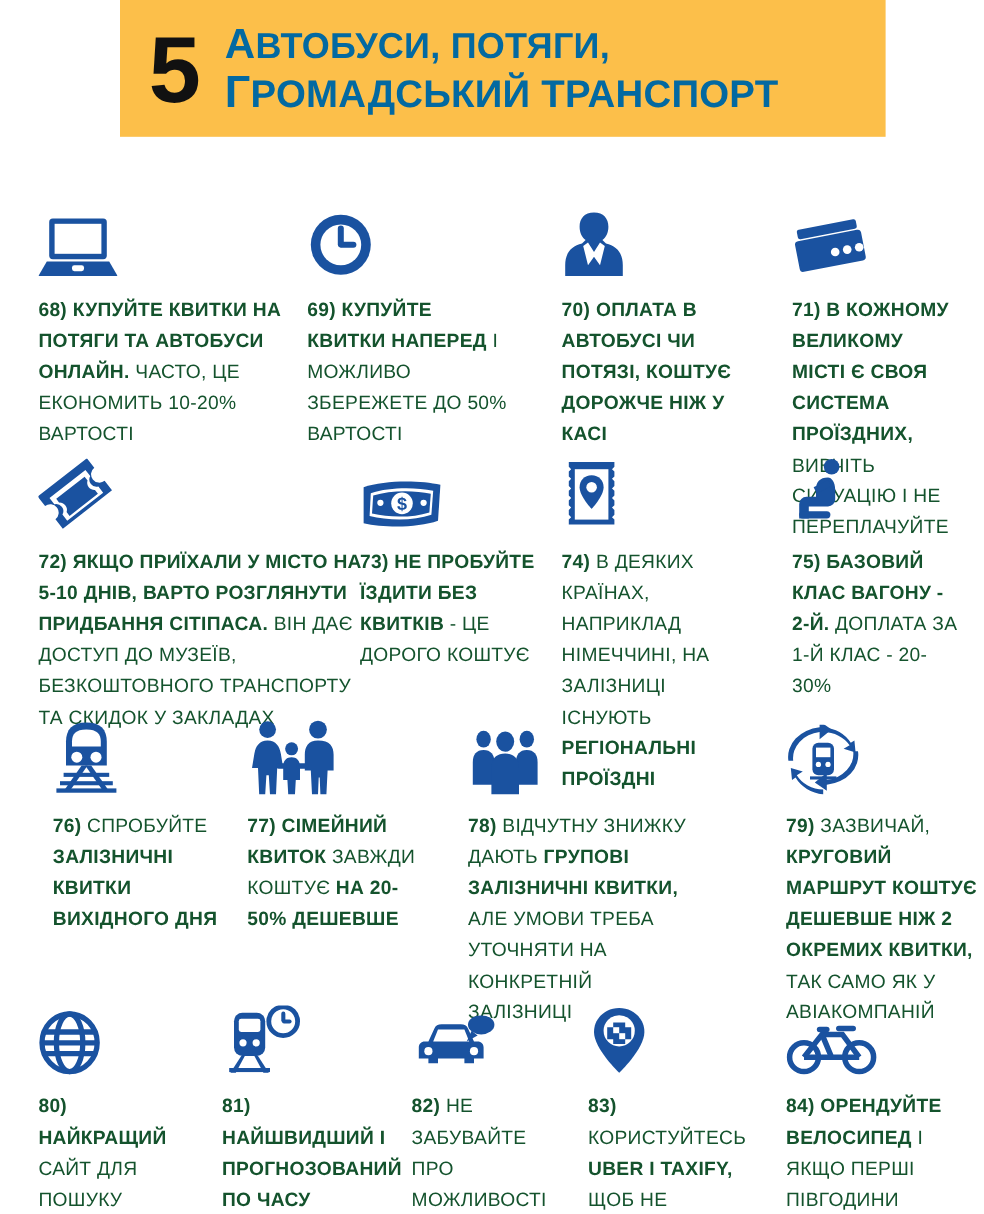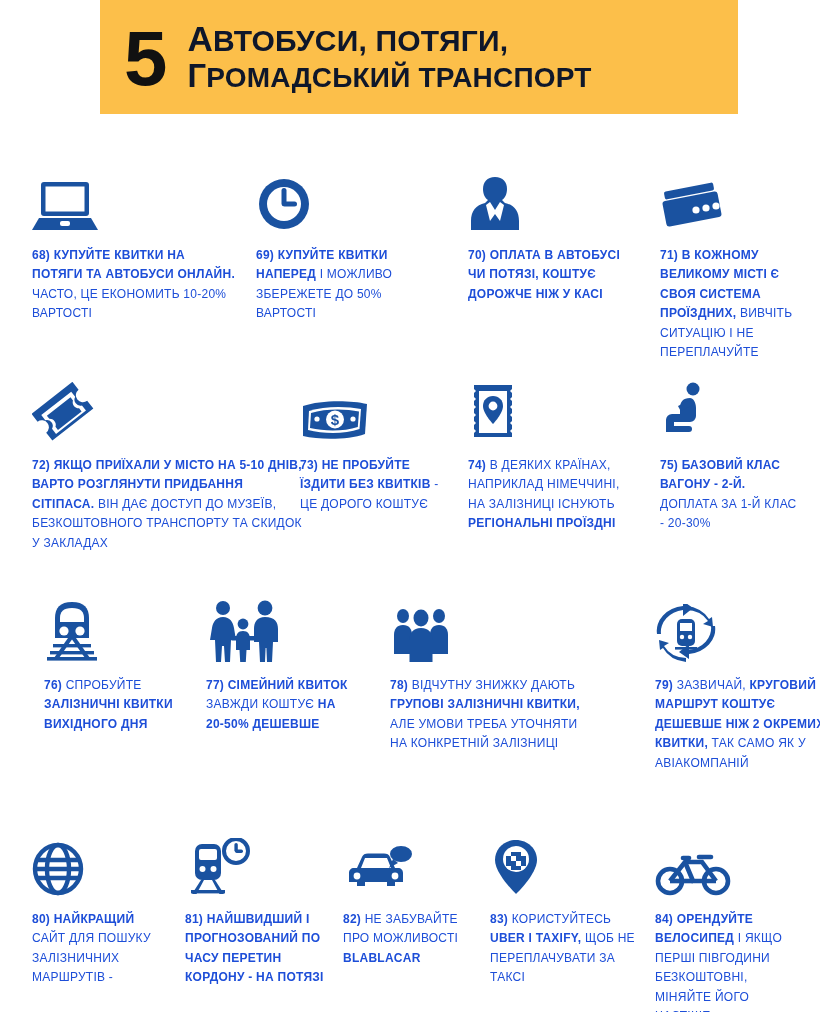--- a/index.html
+++ b/index.html
@@ -24,49 +24,49 @@
   .banner-num {
     font-size: 78px;
     font-weight: 700;
     color: #111111;
     line-height: 0.85;
     letter-spacing: -2px;
     margin-right: 22px;
     margin-top: 2px;
   }
   .banner-title {
-    color: #0f172a;
+    color: #0369a1;
     font-weight: 700;
     font-size: 30px;
     line-height: 1.08;
     letter-spacing: 0.2px;
     text-transform: uppercase;
   }
   .banner-title .ln { display: block; white-space: nowrap; }
   .banner-title .ln1 { font-size: 30px; }
-  .banner-title .ln2 { font-size: 28px; }
+  .banner-title .ln2 { font-size: 32px; }
   
   .sc::first-letter { font-size: 1.17em; }
 
   
   .row { position: absolute; left: 0; width: 820px; }
   .cell { position: absolute; top: 0; }
 
   .icon-wrap {
     height: 64px;
     display: flex;
     align-items: flex-end;
     margin-bottom: 14px;
   }
   .icon-wrap svg { display: block; }
 
   .tip {
-    font-size: 12px;
+    font-size: 16px;
     line-height: 1.62;
-    color: #1d4ed8;
+    color: #14532d;
     letter-spacing: 0.25px;
     text-transform: uppercase;
   }
   .tip b { font-weight: 700; }
   .tip .reg { font-weight: 400; }
   .tip .num { font-weight: 700; }
   
   .tip .reg::first-letter, .tip b::first-letter { font-size: 1.12em; }
 </style>
 </head>

